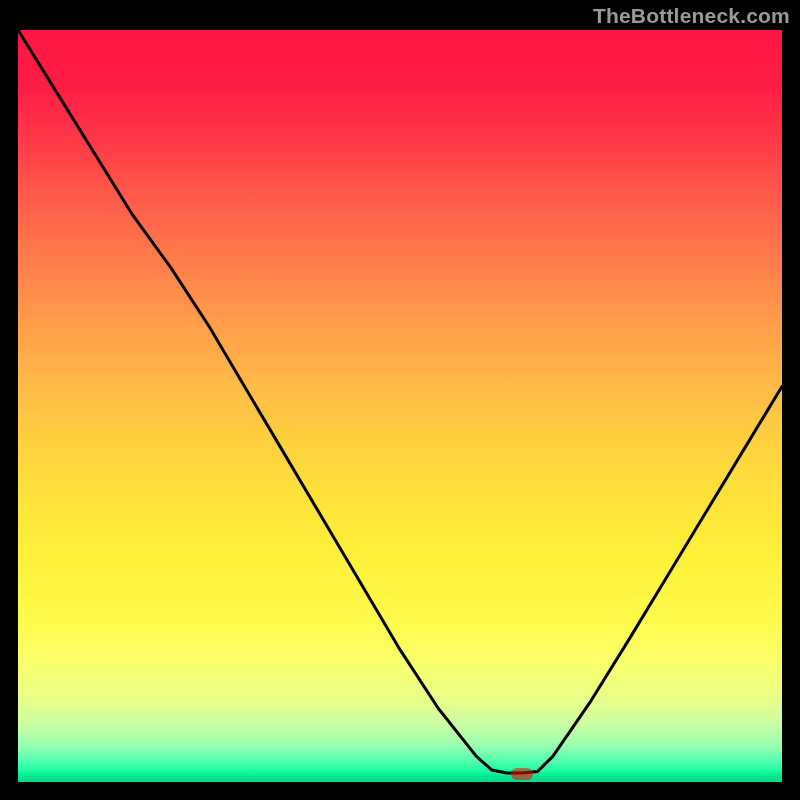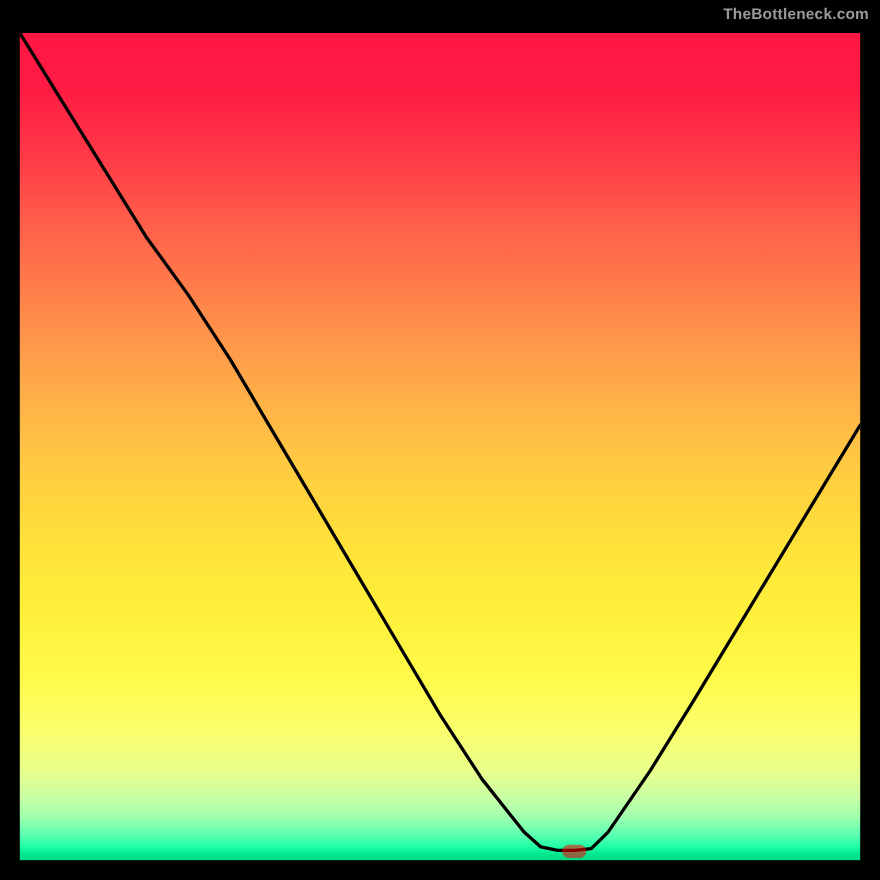--- a/index.html
+++ b/index.html
@@ -60,21 +60,21 @@
     height: 12px;
     border-radius: 6px;
     background: rgba(255,0,0,0.55);
     transform: translate(-50%, -50%);
     pointer-events: none;
   }
   .watermark {
     position: absolute;
     top: 4px;
     right: 10px;
-    font-size: 14px;
+    font-size: 21px;
     font-weight: 600;
     color: #9a9a9a;
     letter-spacing: 0.2px;
     user-select: none;
   }
 </style>
 </head>
 <body>
 
 <div class="frame">

